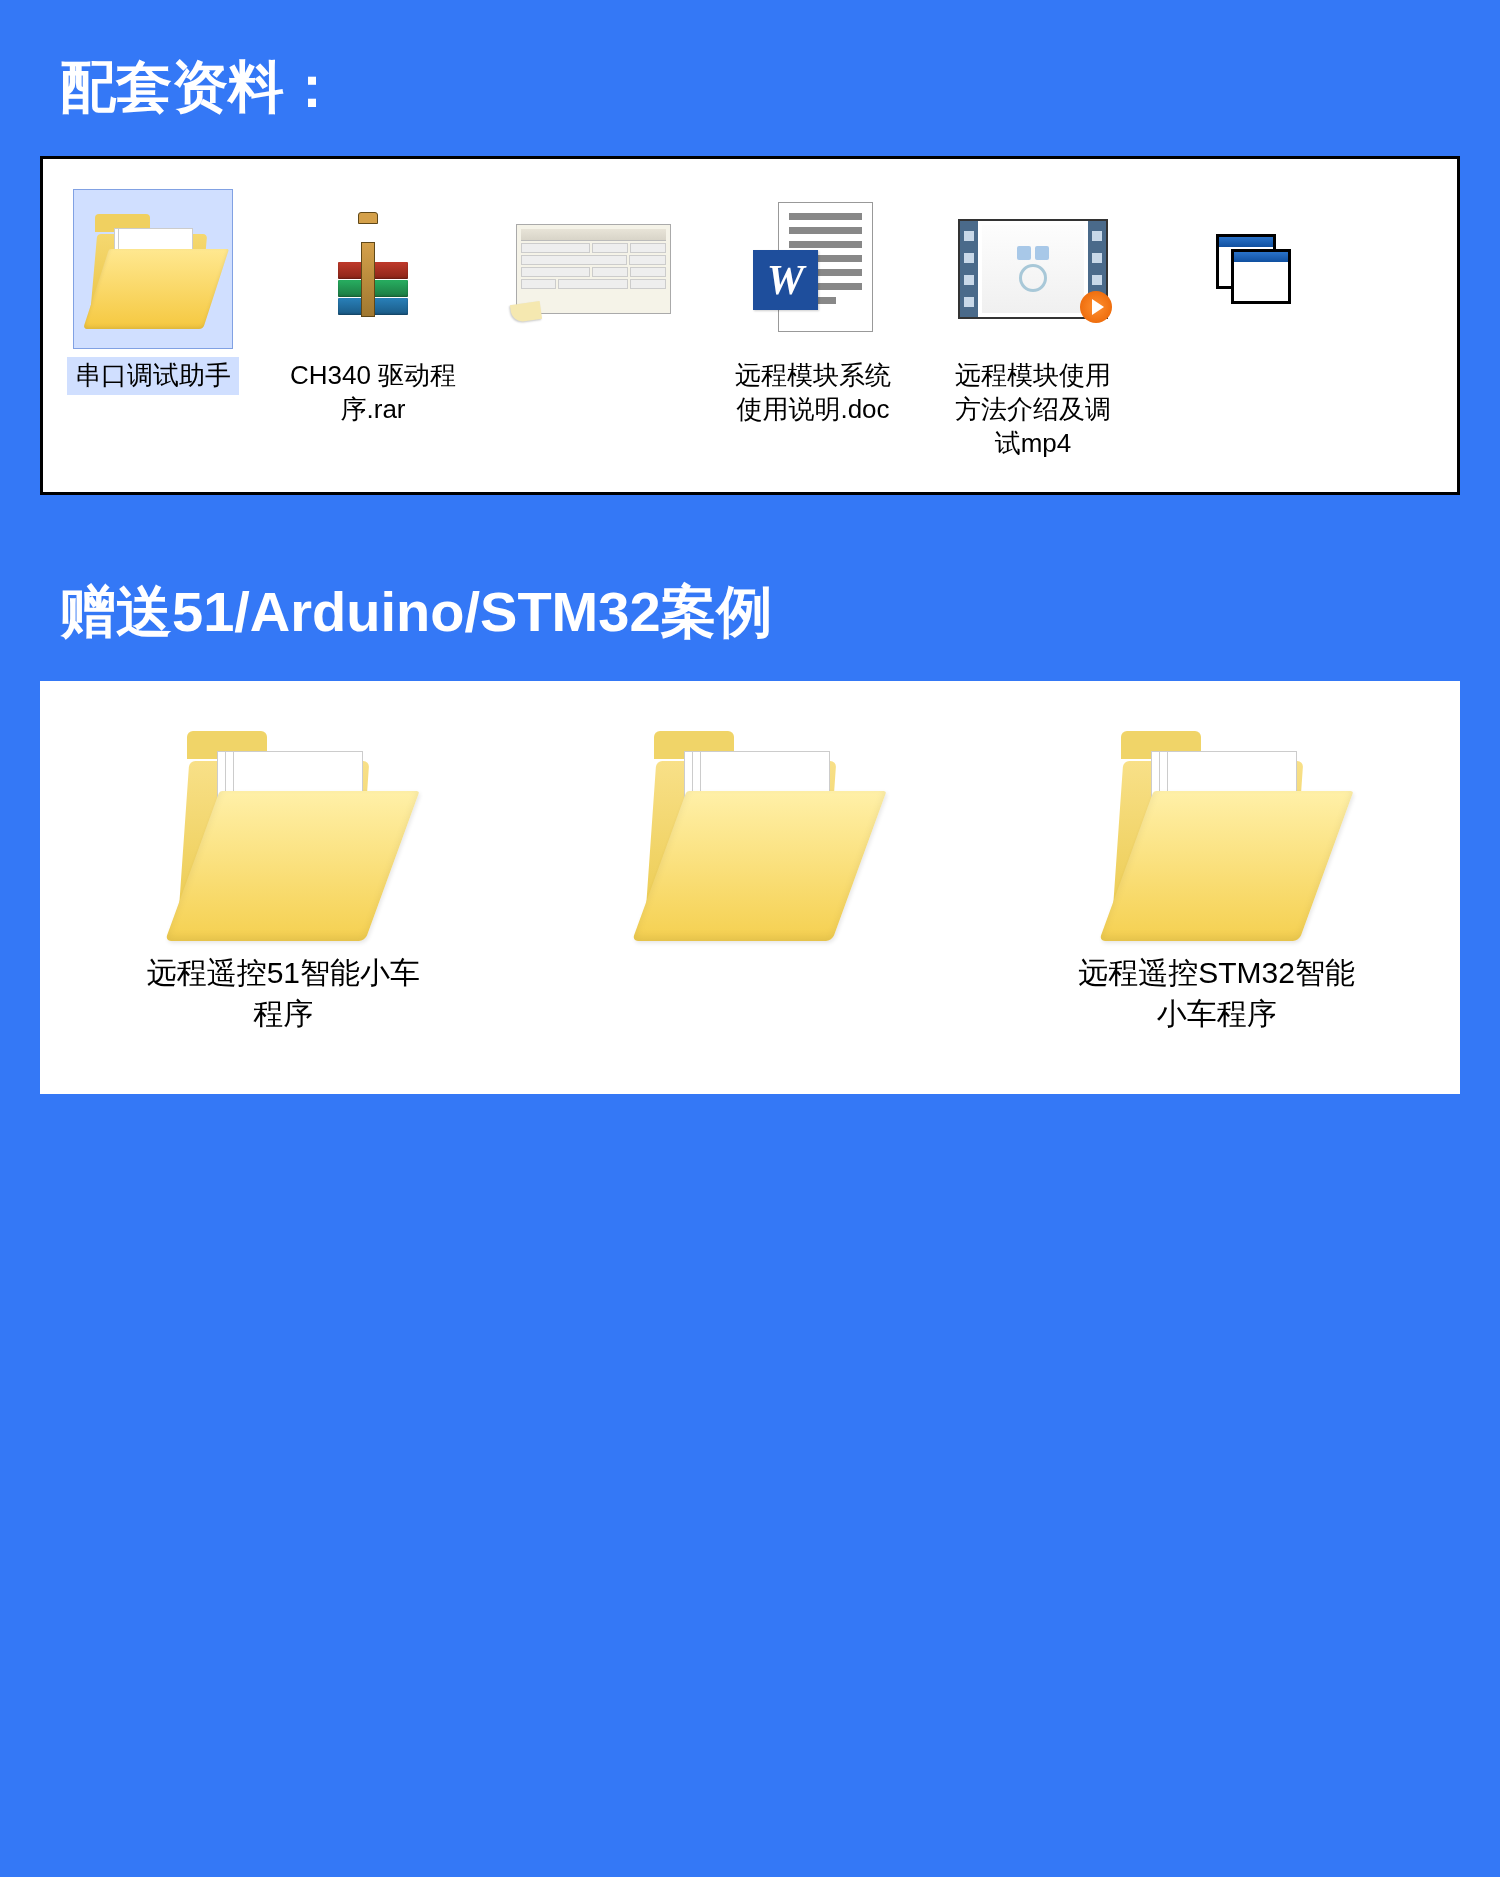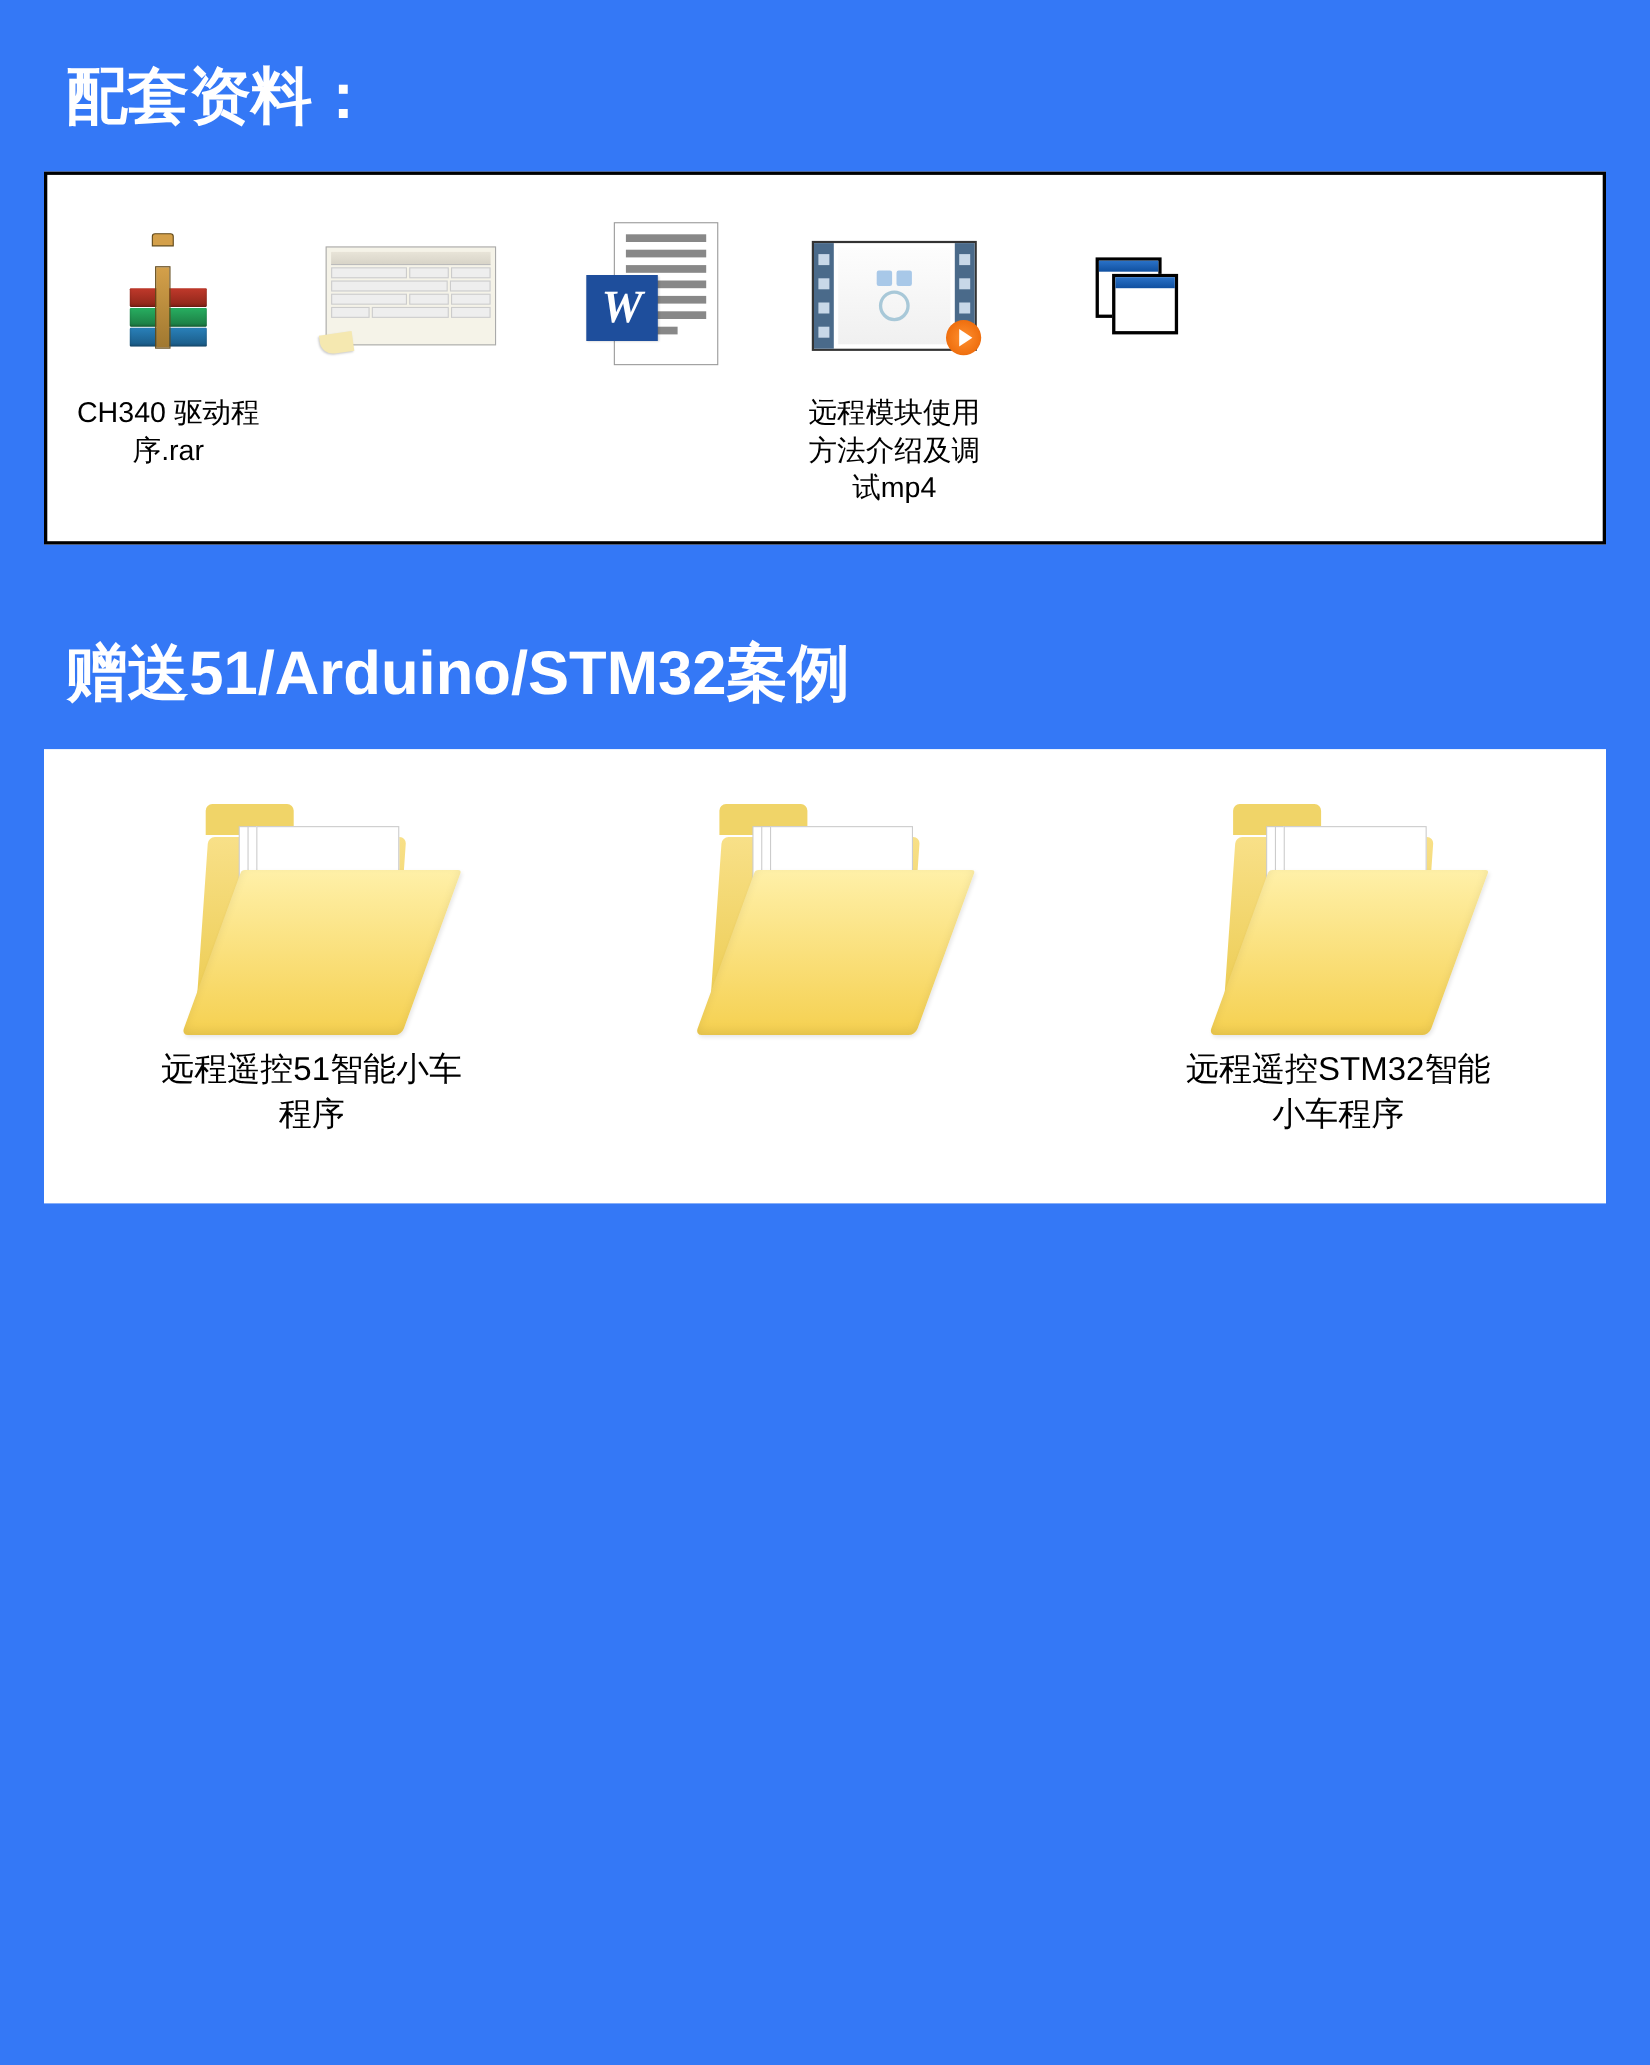--- a/index.html
+++ b/index.html
@@ -352,20 +352,31 @@
     }
   </style>
 </head>
 <body>
 
 <div class="section-title">配套资料：</div>
 
 <div class="panel">
   <div class="file-grid">
 
+    <div class="file-item selected">
+      <div class="icon-area">
+        <div class="folder-open">
+          <div class="folder-tab"></div>
+          <div class="folder-back"></div>
+          <div class="folder-doc"></div>
+          <div class="folder-front"></div>
+        </div>
+      </div>
+      <div class="file-label">串口调试助手</div>
+    </div>
 
     <div class="file-item">
       <div class="icon-area">
         <div class="rar-icon">
           <div class="rar-books">
             <div class="rar-book r"></div>
             <div class="rar-book g"></div>
             <div class="rar-book b"></div>
           </div>
           <div class="rar-strap"></div>
@@ -411,20 +422,21 @@
               <div class="doc-line"></div>
               <div class="doc-line"></div>
             <div class="doc-line"></div>
               <div class="doc-line"></div>
               <div class="doc-line"></div>
             <div class="doc-line short"></div>
           </div>
           <div class="doc-w">W</div>
         </div>
       </div>
+      <div class="file-label">远程模块系统使用说明.doc</div>
     </div>
 
     <div class="file-item">
       <div class="icon-area">
         <div class="video-icon">
           <div class="video-strip left">
             <div class="video-hole"></div>
               <div class="video-hole"></div>
               <div class="video-hole"></div>
               <div class="video-hole"></div>

